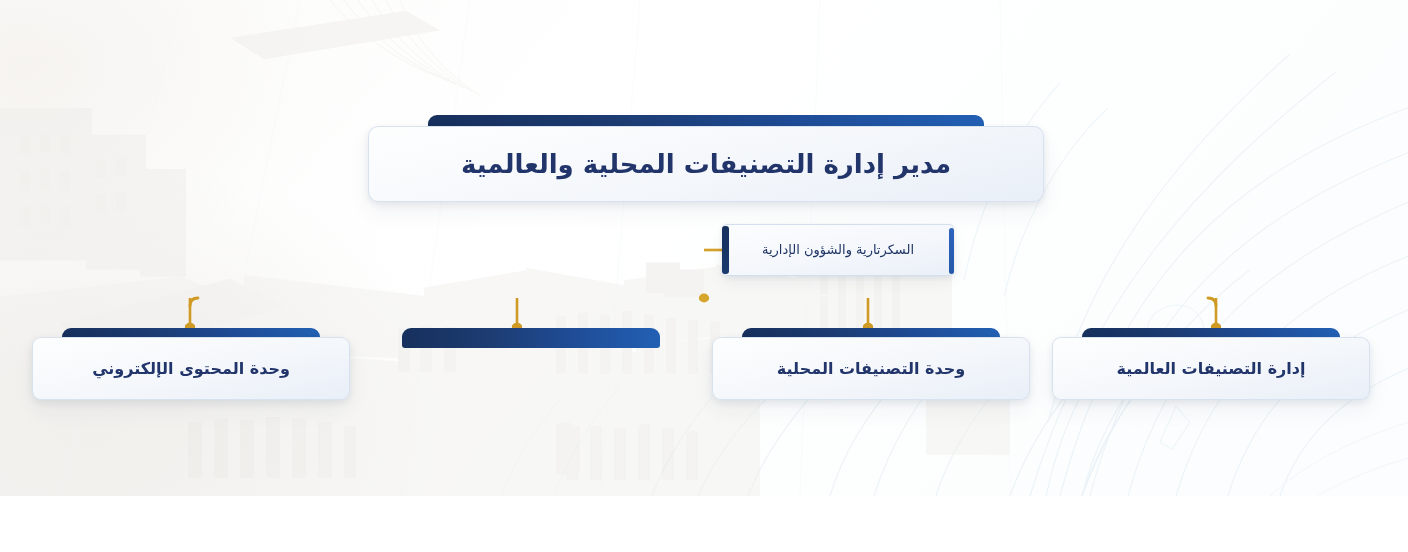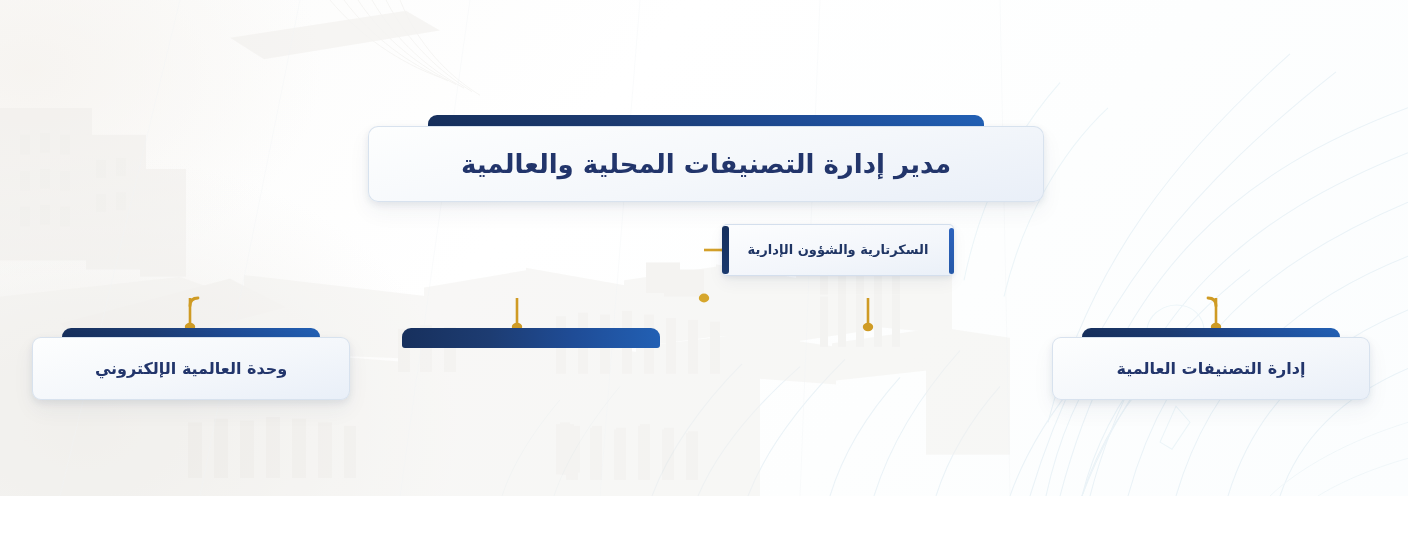--- a/index.html
+++ b/index.html
@@ -124,21 +124,21 @@
   #node-secretariat .edge-right {
     position: absolute;
     right: 0; top: 4px;
     width: 5px; height: 46px;
     border-radius: 3px;
     background: linear-gradient(180deg, #2d63bd 0%, #2558a8 100%);
     z-index: 3;
   }
   #node-secretariat .label {
     font-size: 13px;
-    font-weight: bold;
+    font-weight: normal;
     color: #1f3564;
   }
 
   
   .unit { top: 328px; width: 318px; height: 72px; }
   .unit .tab  { width: 258px; height: 20px; top: 0px; }
   .unit .card { top: 9px; height: 63px; }
   .unit .label { font-size: 16px; }
 
   #node-unit-0 { left: 32px; }
@@ -363,28 +363,34 @@
     <div class="card">
       <span class="label">السكرتارية والشؤون الإدارية</span>
     </div>
     <div class="edge-left"></div>
     <div class="edge-right"></div>
   </div>
 
   <div class="node unit" id="node-unit-0">
     <div class="tab"></div>
     <div class="card">
-      <span class="label">وحدة العالمية الإلكتروني</span>
+      <span class="label">وحدة المحتوى الإلكتروني</span>
     </div>
   </div>
 
   <div class="node unit" id="node-unit-1">
     <div class="tab"></div>
   </div>
 
+  <div class="node unit" id="node-unit-2">
+    <div class="tab"></div>
+    <div class="card">
+      <span class="label">وحدة التصنيفات المحلية</span>
+    </div>
+  </div>
 
   <div class="node unit" id="node-unit-3">
     <div class="tab"></div>
     <div class="card">
       <span class="label">إدارة التصنيفات العالمية</span>
     </div>
   </div>
 
 </div>
 

